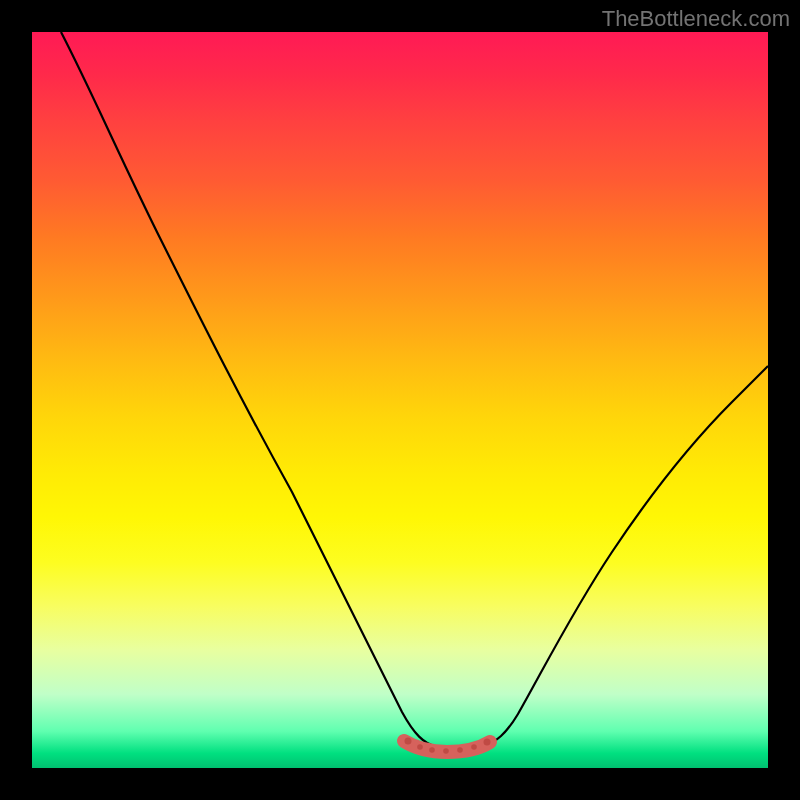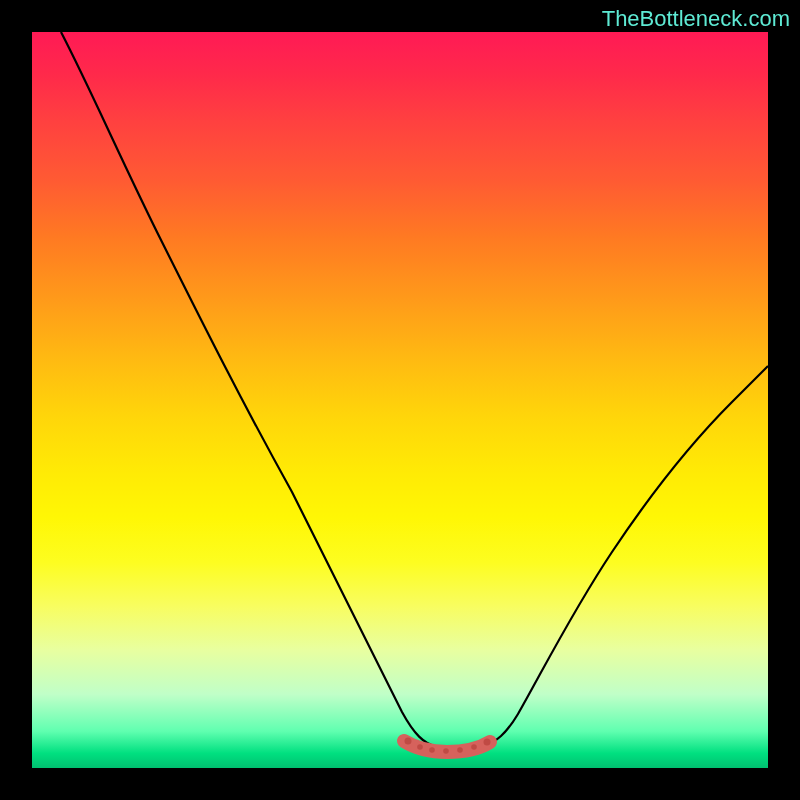--- a/index.html
+++ b/index.html
@@ -8,21 +8,21 @@
     height: 800px;
     background: #000;
     position: relative;
     overflow: hidden;
     font-family: Arial, sans-serif;
   }
   .watermark {
     position: absolute;
     top: 6px;
     right: 10px;
-    color: #5eead4;
+    color: #737373;
     font-size: 22px;
     font-weight: 500;
     z-index: 10;
   }
   .plot-area {
     position: absolute;
     left: 32px;
     top: 32px;
     width: 736px;
     height: 736px;

